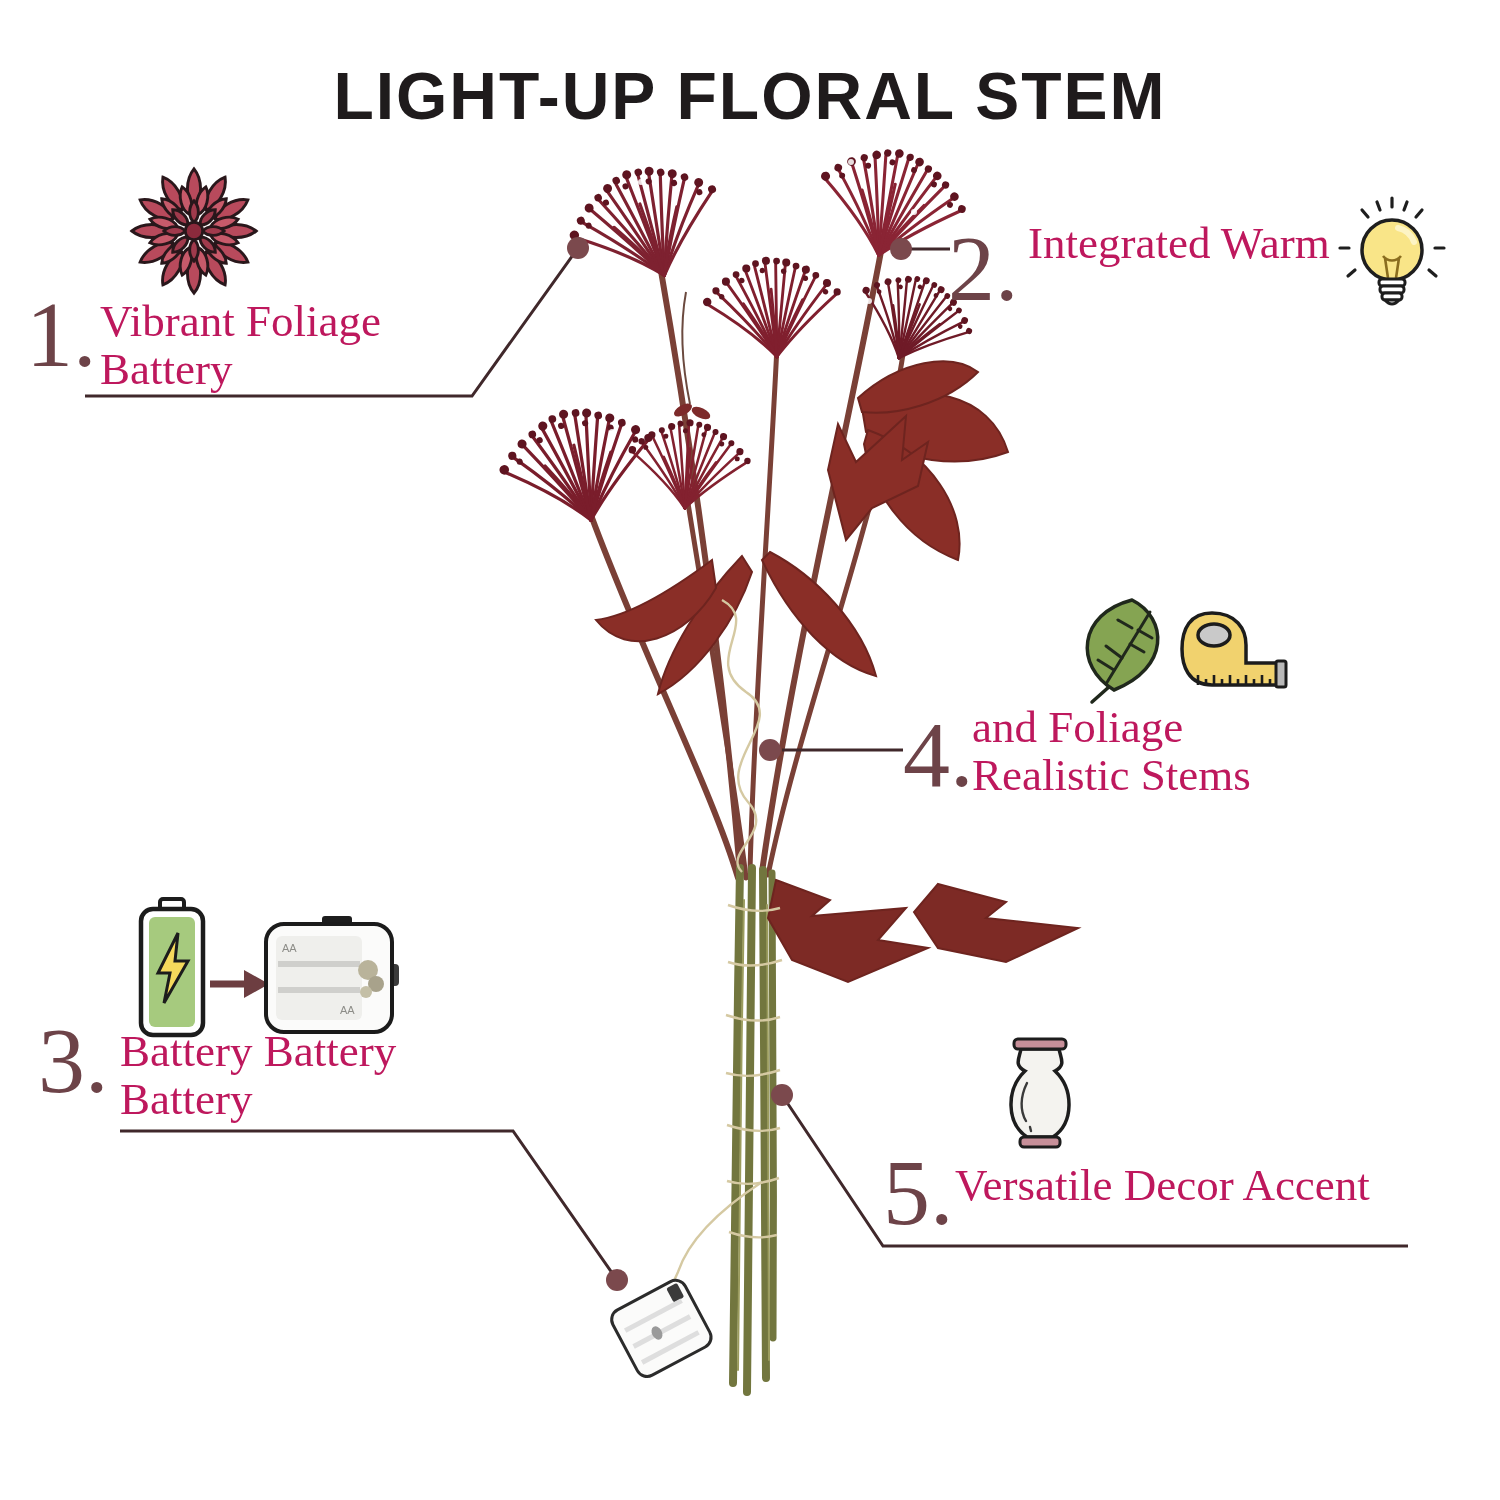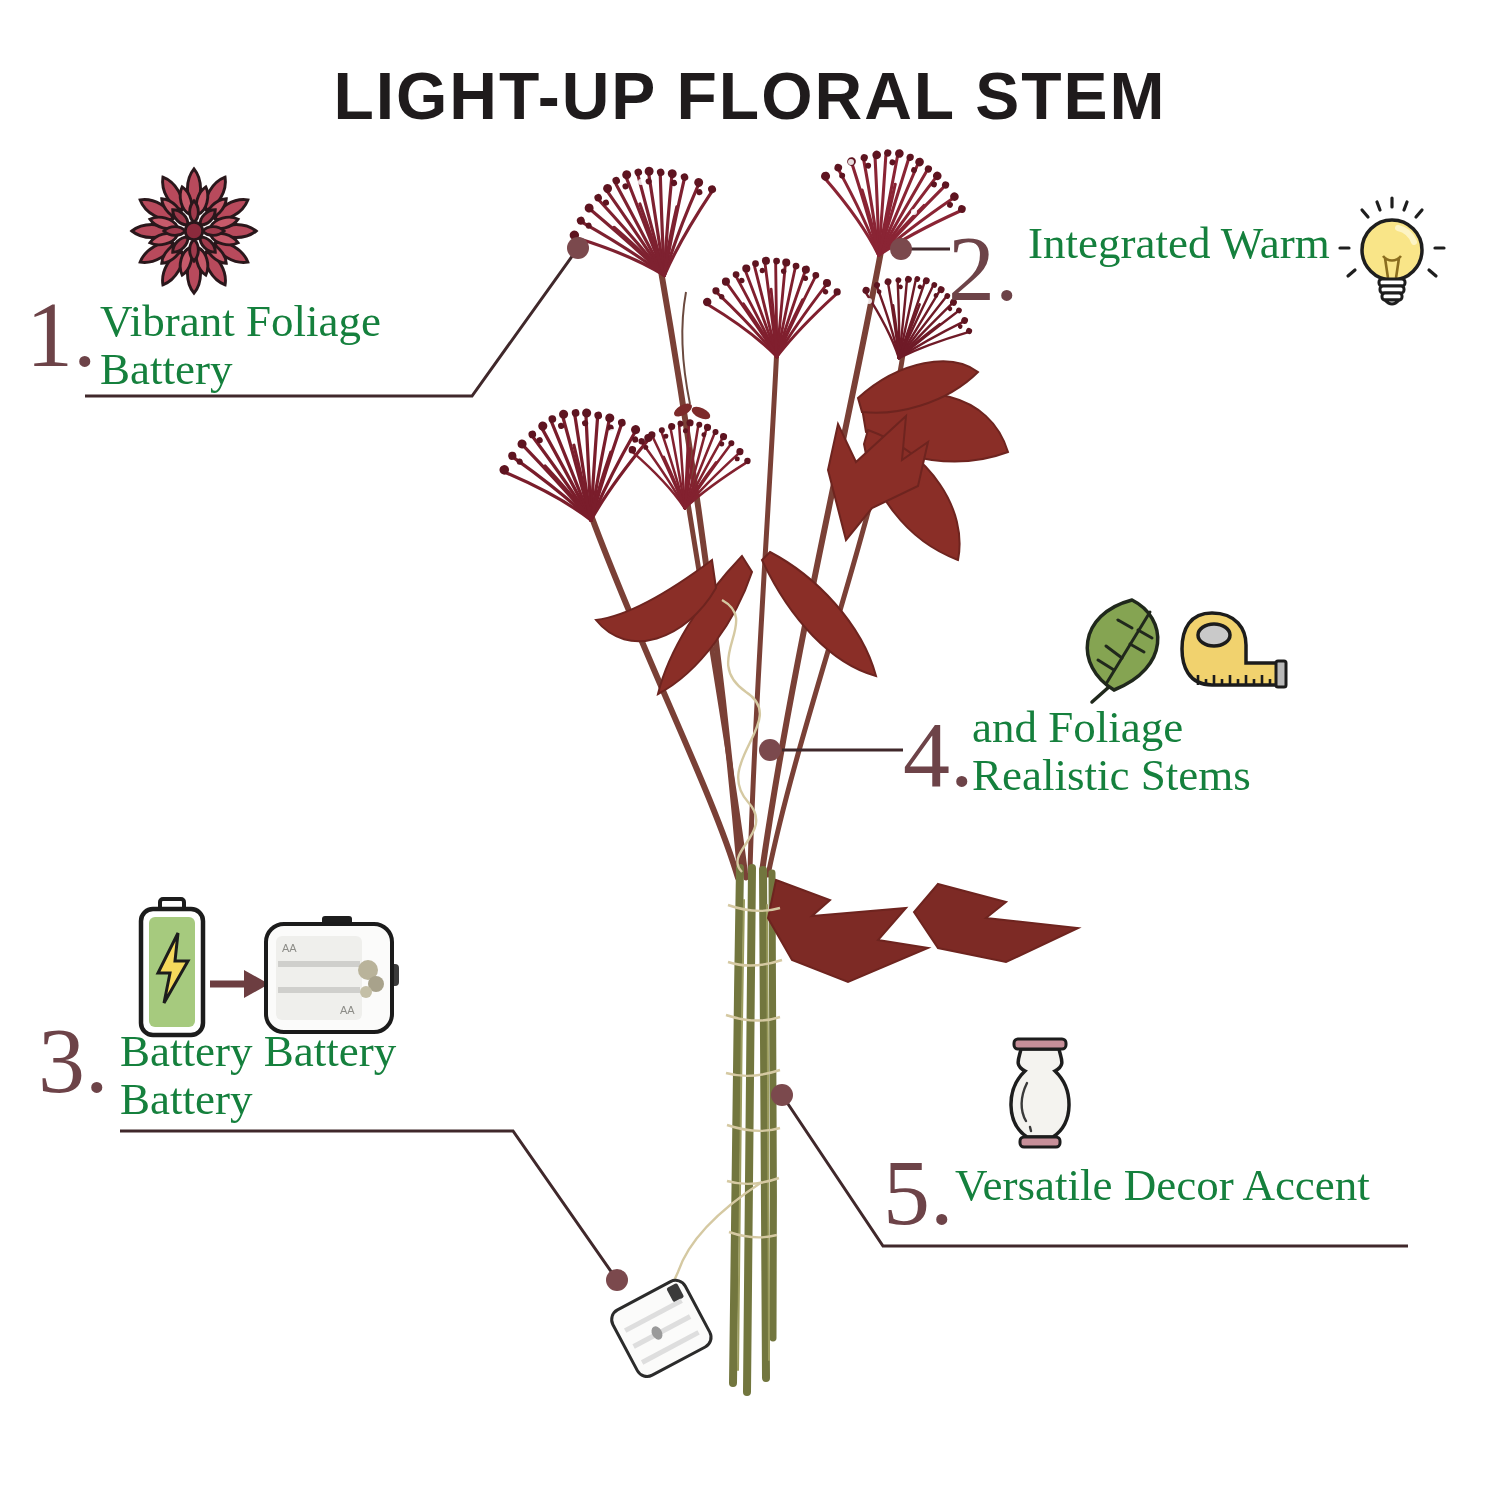--- a/index.html
+++ b/index.html
@@ -2,21 +2,21 @@
 <html><head>
 <meta charset="utf-8">
 <style>
   html,body{margin:0;padding:0;background:#ffffff;}
   .canvas{position:relative;width:1500px;height:1500px;background:#ffffff;overflow:hidden;
           font-family:"Liberation Serif",serif;}
   .page-title{position:absolute;left:0;right:0;top:34px;text-align:center;
           font-family:"Liberation Sans",sans-serif;font-weight:700;font-size:66px;
           letter-spacing:2px;color:#1f1b1c;white-space:nowrap;margin-top:24px;}
   .num{position:absolute;font-size:94px;line-height:0.9;color:#6d4348;}
-  .label{position:absolute;font-size:45px;line-height:1.06;color:#15803d;white-space:nowrap;}
+  .label{position:absolute;font-size:45px;line-height:1.06;color:#be185d;white-space:nowrap;}
   .label .line{display:block;}
   .icon{position:absolute;}
   svg{display:block;}
   .photo-layer{position:absolute;left:0;top:0;}
 </style>
 </head>
 <body>
 
 <div class="canvas">
 

